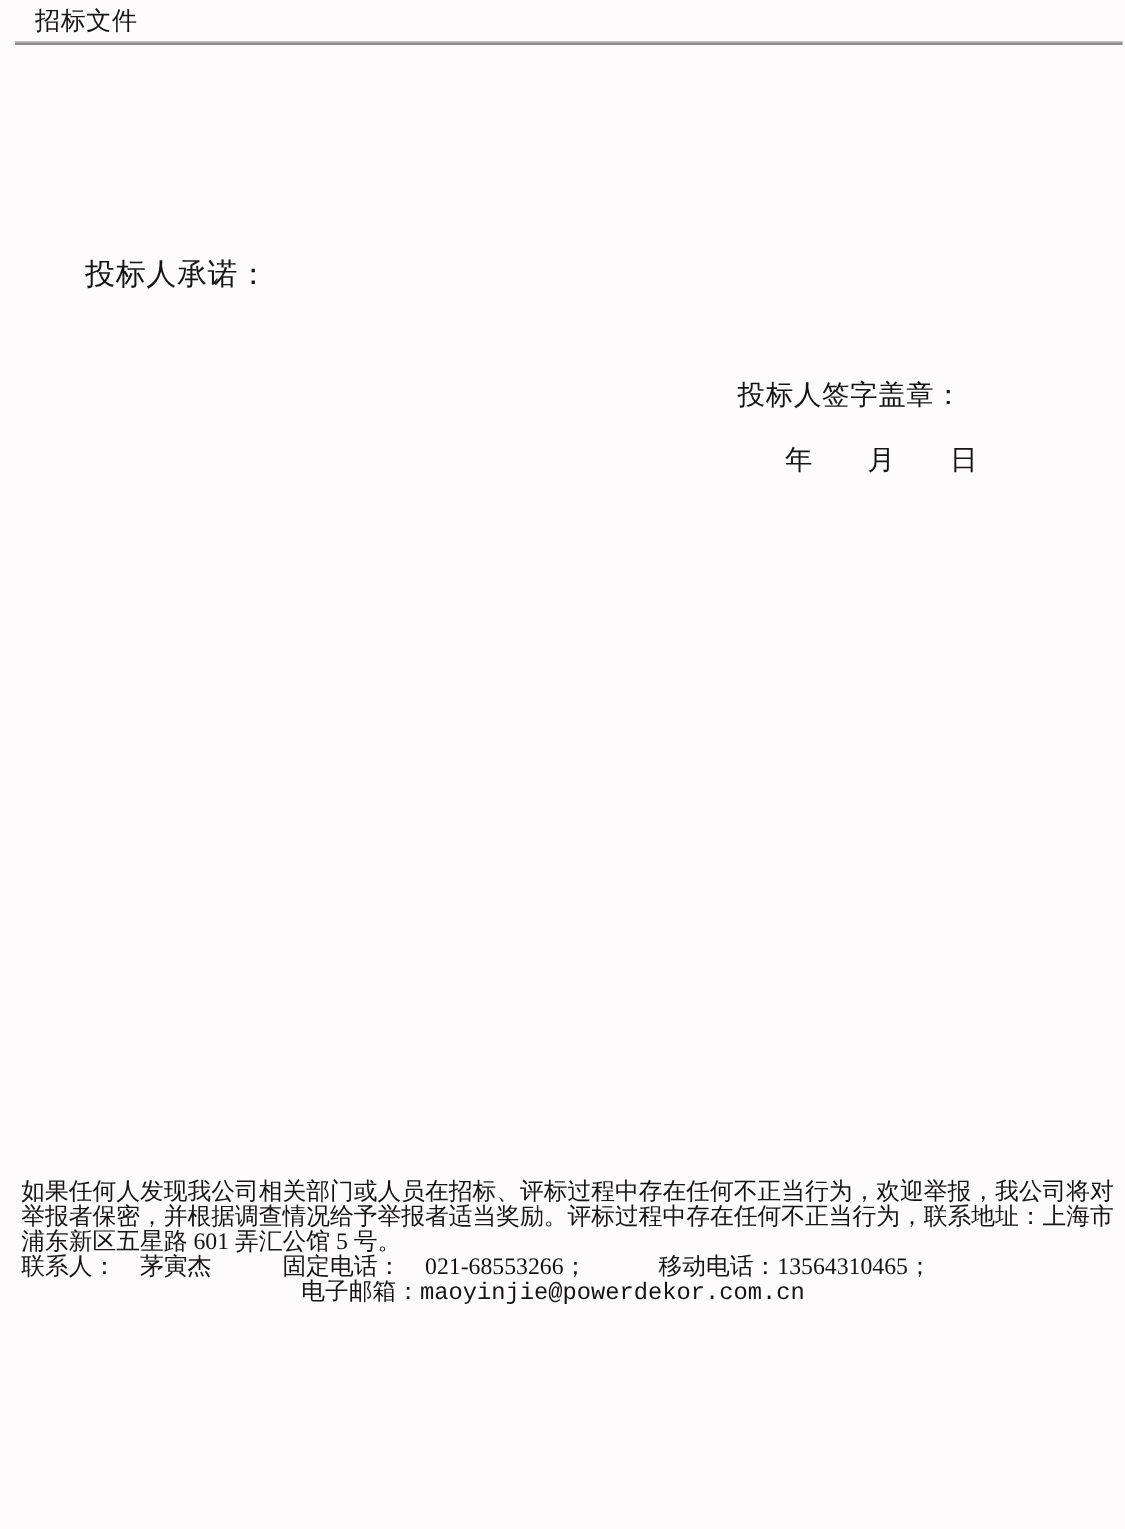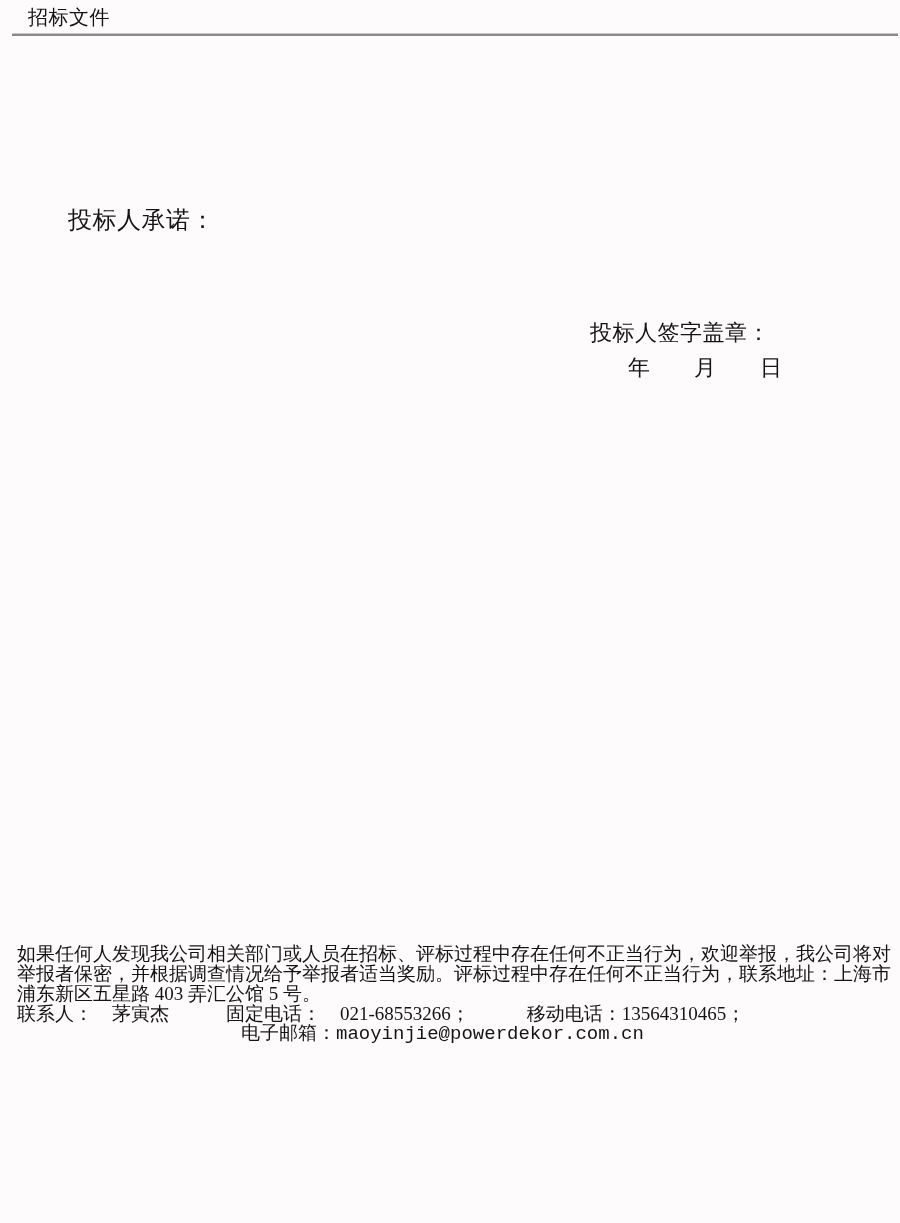--- a/index.html
+++ b/index.html
@@ -57,21 +57,21 @@
     top: 204px;
     font-size: 24px;
     line-height: 28px;
     letter-spacing: 0.5px;
     white-space: pre;
   }
 
   .signature-label {
     position: absolute;
     left: 590px;
-    top: 320px;
+    top: 303px;
     font-size: 22px;
     line-height: 26px;
     letter-spacing: 0.5px;
     white-space: pre;
   }
 
   .date-line {
     position: absolute;
     left: 628px;
     top: 355px;
@@ -111,18 +111,18 @@
   <div class="commitment-title">投标人承诺：</div>
 
 
   <div class="signature-label">投标人签字盖章：</div>
 
   <div class="date-line">年　　月　　日</div>
 
   <div class="footer-block">
     <div class="footer-line">如果任何人发现我公司相关部门或人员在招标、评标过程中存在任何不正当行为，欢迎举报，我公司将对</div>
     <div class="footer-line">举报者保密，并根据调查情况给予举报者适当奖励。评标过程中存在任何不正当行为，联系地址：上海市</div>
-    <div class="footer-line">浦东新区五星路 403 弄汇公馆 5 号。</div>
+    <div class="footer-line">浦东新区五星路 601 弄汇公馆 5 号。</div>
     <div class="footer-line">联系人：　茅寅杰　　　固定电话：　021-68553266；　　　移动电话：13564310465；</div>
     <div class="footer-line email">电子邮箱：maoyinjie@powerdekor.com.cn</div>
   </div>
 
 </div>
 
 </body></html>

